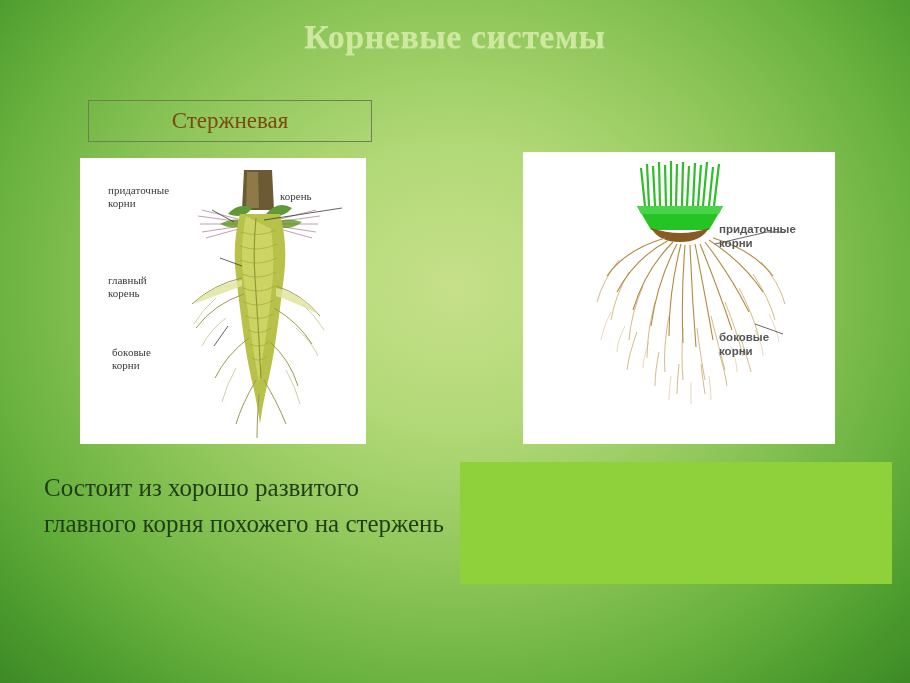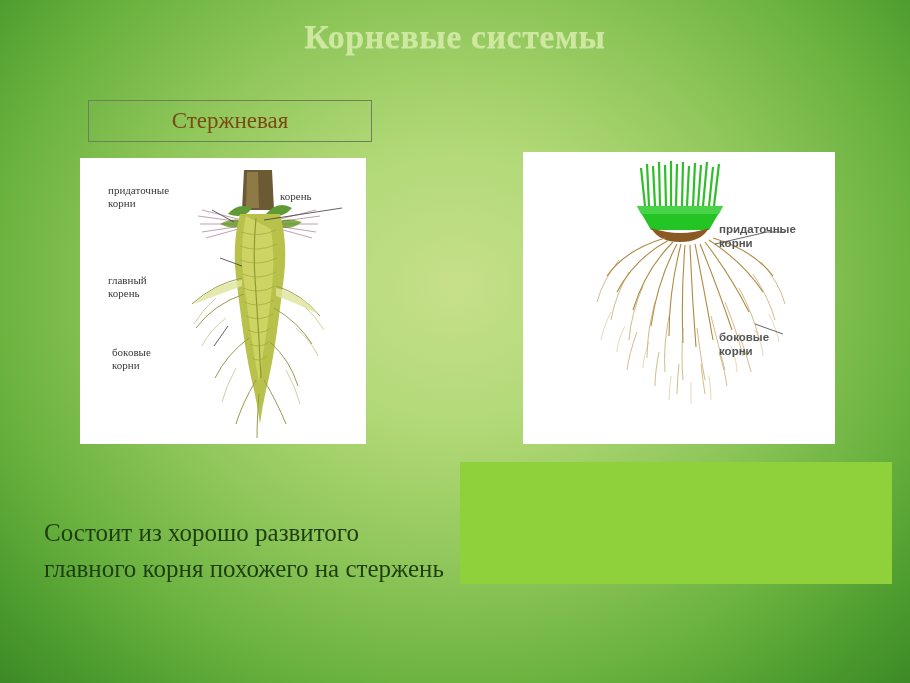--- a/index.html
+++ b/index.html
@@ -74,21 +74,20 @@
   .desc {
     position: absolute;
     font-size: 25px;
     color: #1f3d12;
     line-height: 36px;
   }
   .desc-left {
     left: 44px;
     top: 470px;
     width: 400px;
-    margin-top: 45px;
   }
   .desc-right-wrap {
     position: absolute;
     left: 460px;
     top: 462px;
     width: 432px;
     height: 122px;
     background: #8ed13b;
   }
   .desc-right {

